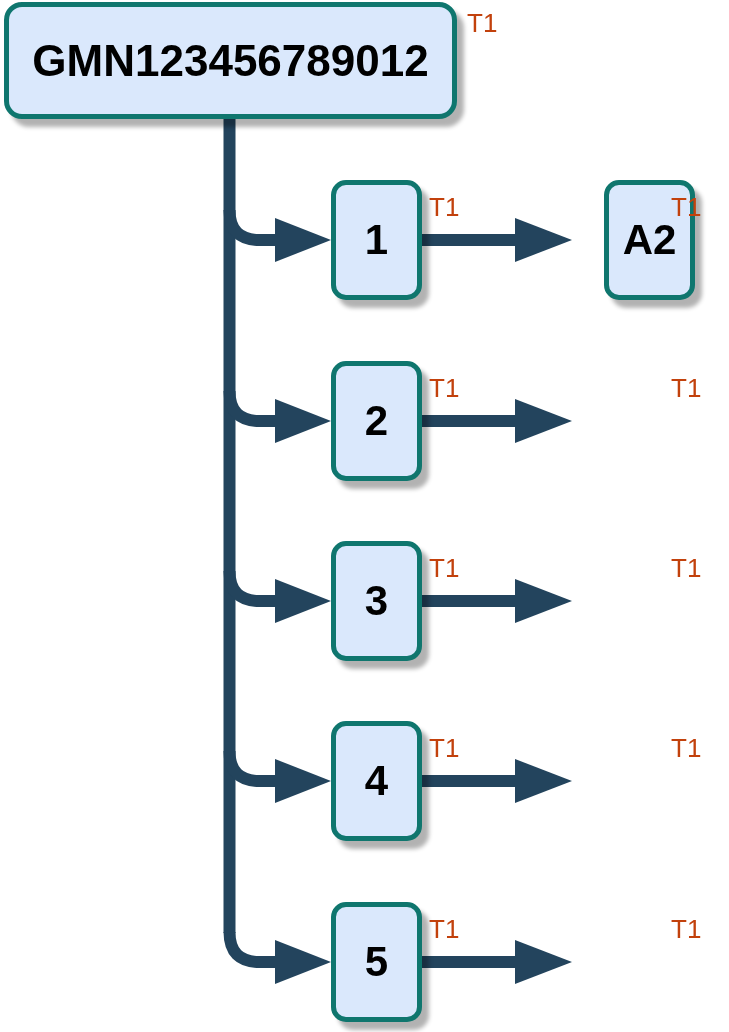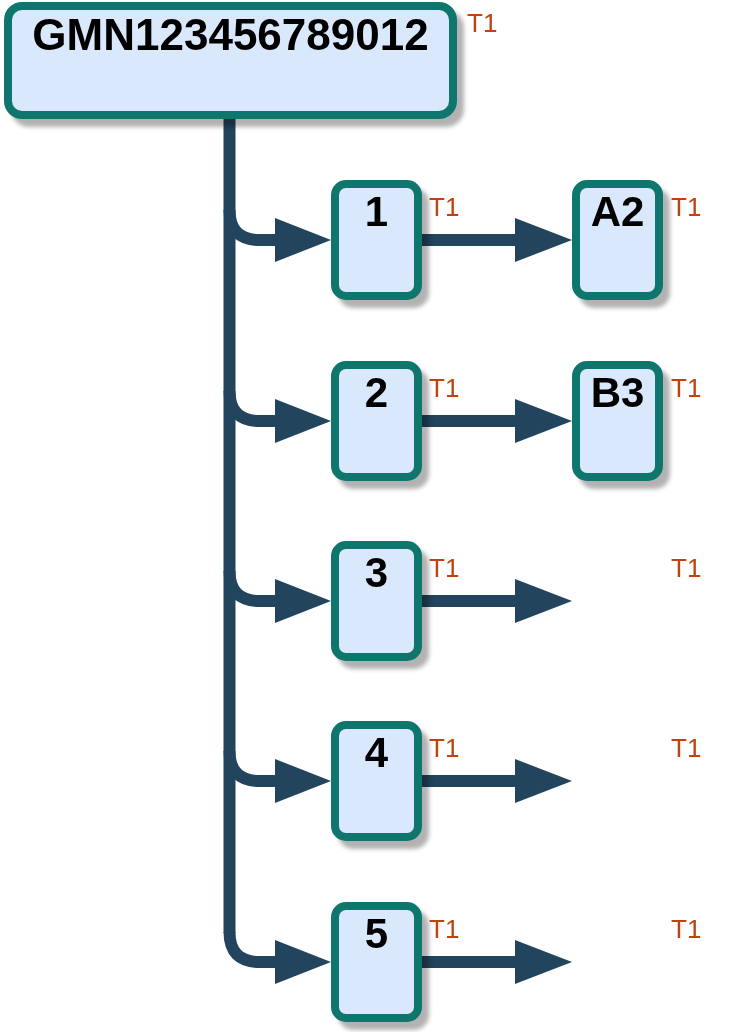--- a/index.html
+++ b/index.html
@@ -25,43 +25,43 @@
     fill:none;
   }
   svg.connectors polygon{
     fill:#23445d;
     stroke:none;
   }
   .node{
     position:absolute;
     z-index:2;
     background:#dae8fc;
-    border:8px solid #0f766e;
+    border:5px solid #0f766e;
     box-sizing:border-box;
     box-shadow:7px 8px 4px rgba(0,0,0,0.30);
     display:flex;
-    align-items:flex-start;
+    align-items:center;
     justify-content:center;
     color:#000000;
     font-weight:bold;
     text-align:center;
   }
   .node-root{
     left:4px;top:2px;
     width:453px;height:117px;
     border-radius:18px;
     font-size:44px;
   }
   .node-small{
     width:91px;height:120px;
     border-radius:15px;
     font-size:42px;
   }
   .src{left:331px;top:var(--y);}
-  .tgt{left:572px;top:var(--y);}
+  .tgt{left:604px;top:var(--y);}
   .r0{--y:180px;}
   .r1{--y:361px;}
   .r2{--y:541px;}
   .r3{--y:721px;}
   .r4{--y:902px;}
   .edge-tag{
     position:absolute;
     z-index:3;
     color:#c2410c;
     font-size:26px;
@@ -116,23 +116,20 @@
   <span class="edge-tag tag-src r0">T1</span>
   <div class="node node-small tgt r0">
     <span>A2</span>
   </div>
   <span class="edge-tag tag-tgt r0">T1</span>
 
   <div class="node node-small src r1">
     <span>2</span>
   </div>
   <span class="edge-tag tag-src r1">T1</span>
-  <div class="node node-small tgt r1">
-    <span>B3</span>
-  </div>
   <span class="edge-tag tag-tgt r1">T1</span>
 
   <div class="node node-small src r2">
     <span>3</span>
   </div>
   <span class="edge-tag tag-src r2">T1</span>
   <span class="edge-tag tag-tgt r2">T1</span>
 
   <div class="node node-small src r3">
     <span>4</span>

